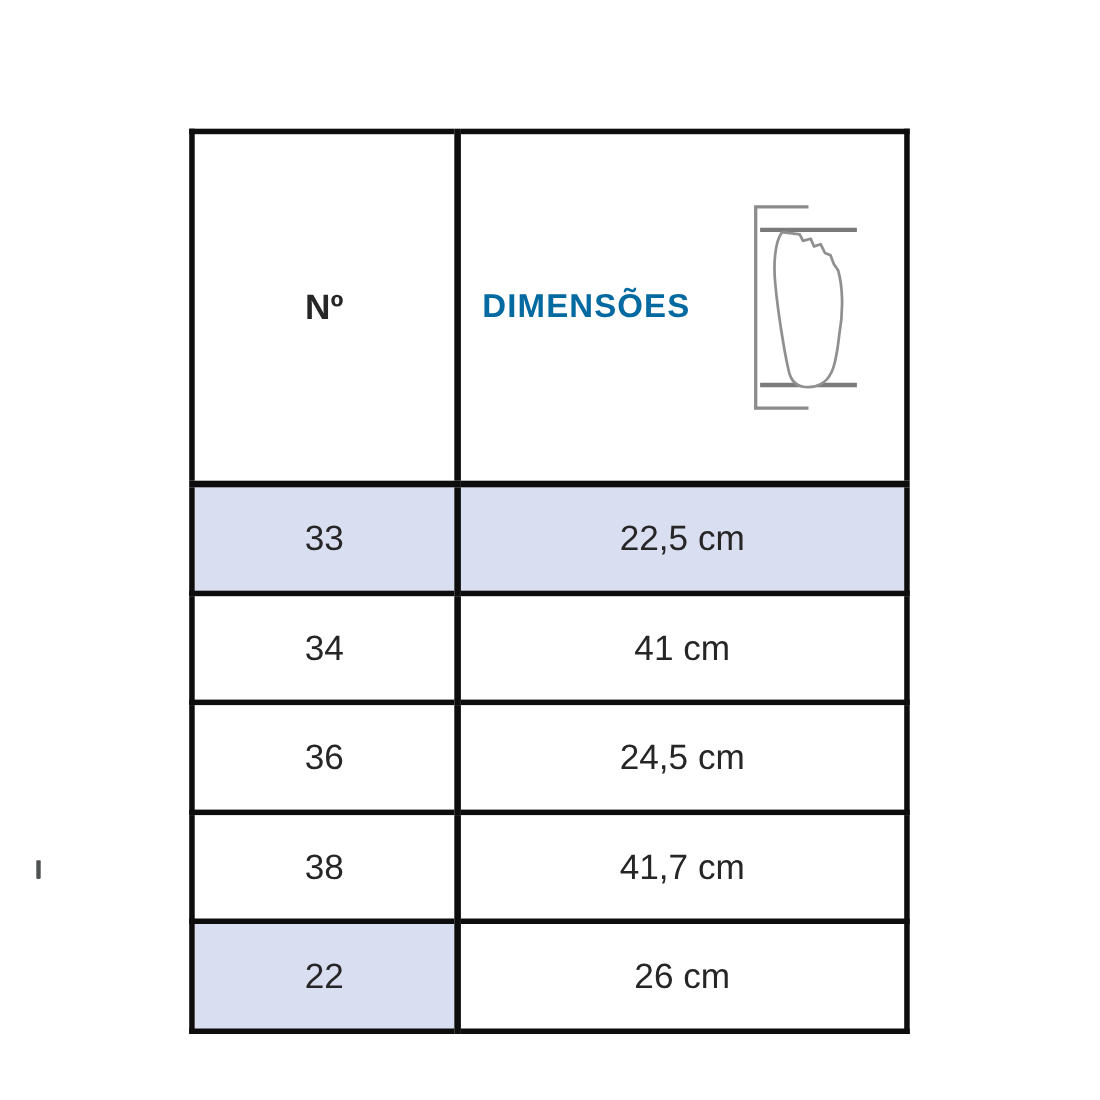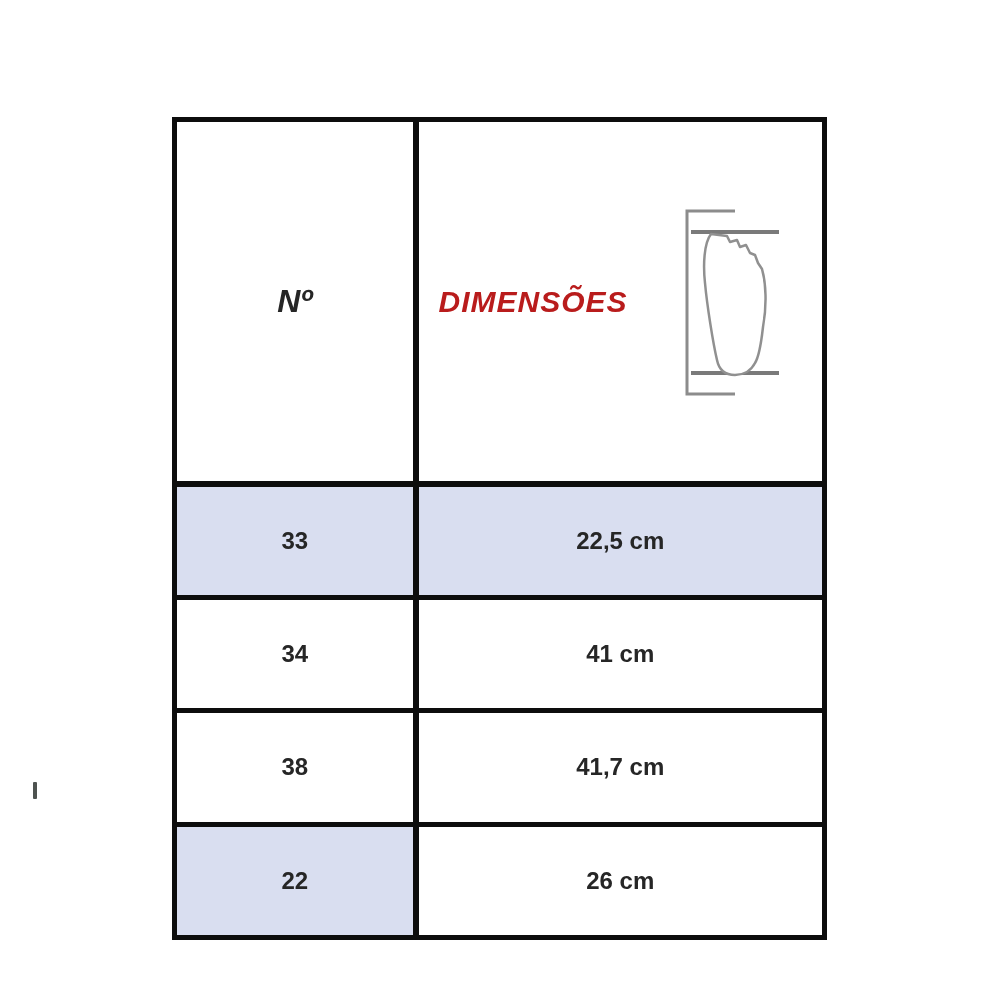--- a/index.html
+++ b/index.html
@@ -26,51 +26,51 @@
     text-align: center;
     vertical-align: middle;
     color: #262626;
     overflow: hidden;
   }
   table.size-table td.col-dim,
   table.size-table th.col-dim {
     border-left-width: 6px;
   }
   tr.header-row { height: 235px; }
-  tr.header-row th { border-bottom-width: 6px; font-style: italic; }
+  tr.header-row th { border-bottom-width: 6px; }
   tr.data-row { height: 73px; }
 
   th.col-size {
     font-weight: bold;
     font-size: 32px;
     color: #1c1c1c;
   }
   th.col-dim .header-flex {
     display: flex;
     align-items: center;
     padding: 0 26px 0 20px;
     height: 100%;
   }
   .dim-title {
     font-weight: bold;
     font-size: 30px;
     letter-spacing: 1px;
-    color: #b91c1c;
+    color: #0369a1;
     white-space: nowrap;
   }
   .foot-icon-wrap {
     margin-left: auto;
     width: 122px;
     height: 196px;
     display: block;
   }
 
   td.cell {
-    font-size: 24px;
-    font-weight: bold;
+    font-size: 32px;
+    font-weight: normal;
     color: #2a2a2a;
   }
   .shaded { background: #d9def0; }
 
   .stray-mark {
     position: absolute;
     left: 33px; top: 782px;
     width: 4px; height: 17px;
     background: #4e5350;
     border-radius: 1px;
@@ -111,20 +111,24 @@
 
       <tr class="data-row">
         <td class="cell shaded">33</td>
         <td class="cell shaded col-dim">22,5 cm</td>
       </tr>
       <tr class="data-row">
         <td class="cell">34</td>
         <td class="cell col-dim">41 cm</td>
       </tr>
       <tr class="data-row">
+        <td class="cell">36</td>
+        <td class="cell col-dim">24,5 cm</td>
+      </tr>
+      <tr class="data-row">
         <td class="cell">38</td>
         <td class="cell col-dim">41,7 cm</td>
       </tr>
       <tr class="data-row">
         <td class="cell shaded">22</td>
         <td class="cell col-dim">26 cm</td>
       </tr>
     </tbody>
   </table>
 

